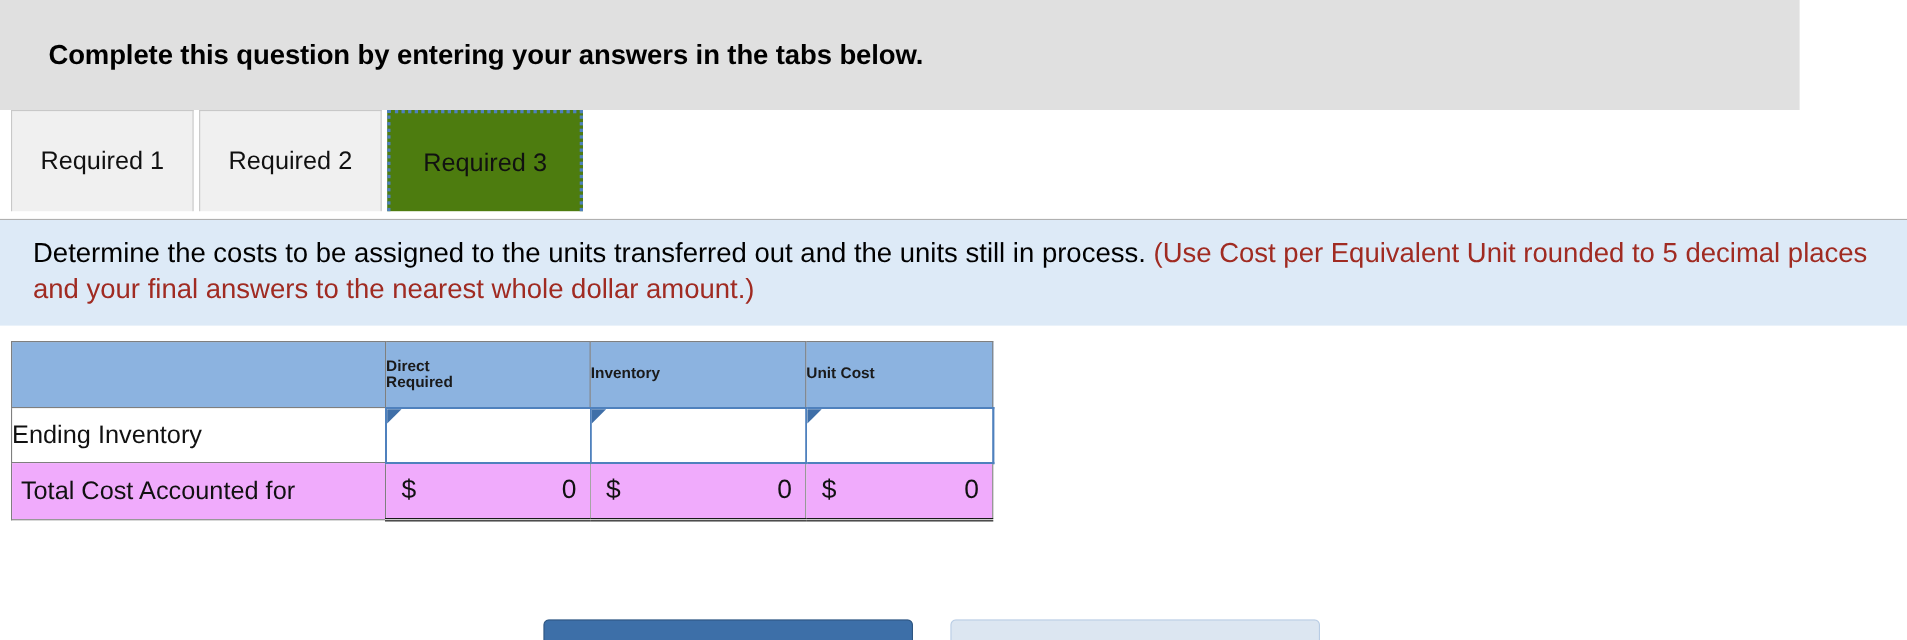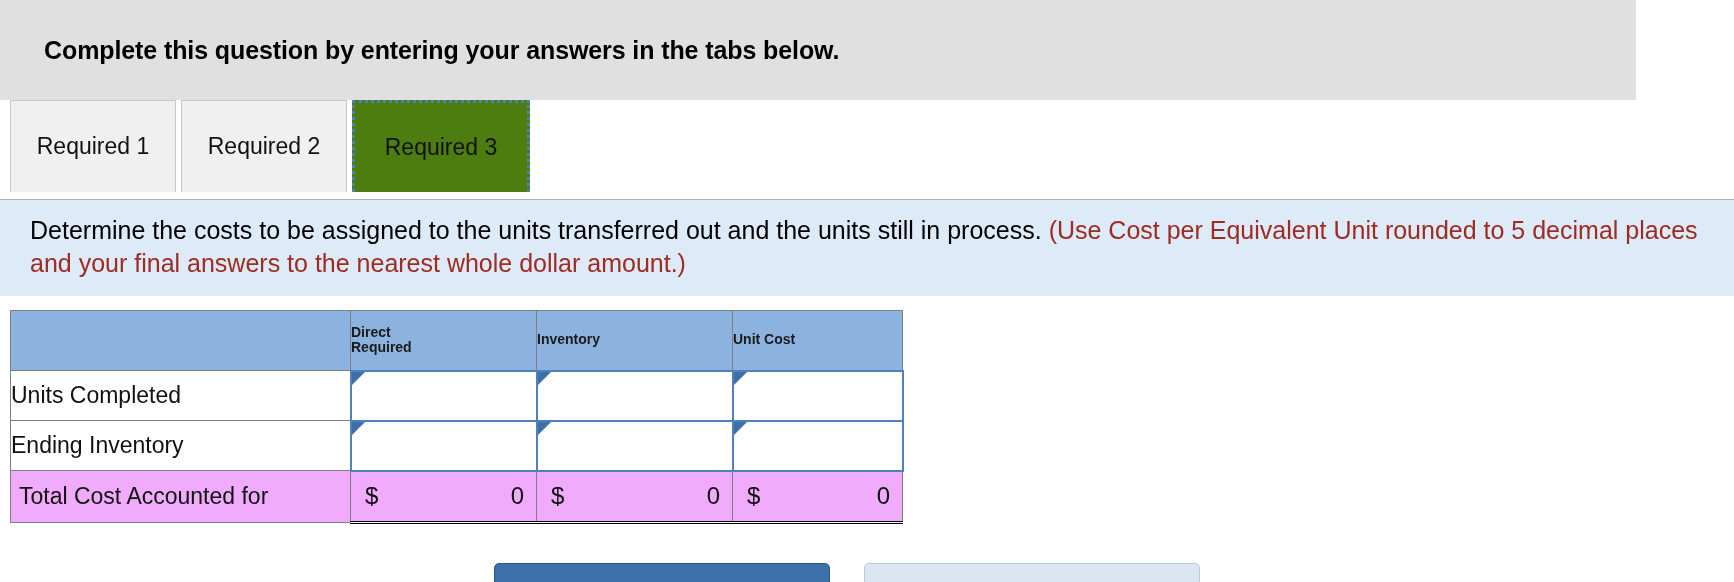--- a/index.html
+++ b/index.html
@@ -221,35 +221,20 @@
         <th class="head">
           <div>Direct</div>
           <div>Required</div>
         </th>
         <th class="head">Inventory</th>
         <th class="head">Unit Cost</th>
       </tr>
     </thead>
     <tbody>
       <tr>
-        <td class="rowlabel">Units Completed</td>
-        <td class="entry">
-          <span class="flag"></span>
-          <span></span>
-        </td>
-        <td class="entry">
-          <span class="flag"></span>
-          <span></span>
-        </td>
-        <td class="entry">
-          <span class="flag"></span>
-          <span></span>
-        </td>
-      </tr>
-      <tr>
         <td class="rowlabel">Ending Inventory</td>
         <td class="entry">
           <span class="flag"></span>
           <span></span>
         </td>
         <td class="entry">
           <span class="flag"></span>
           <span></span>
         </td>
         <td class="entry">

